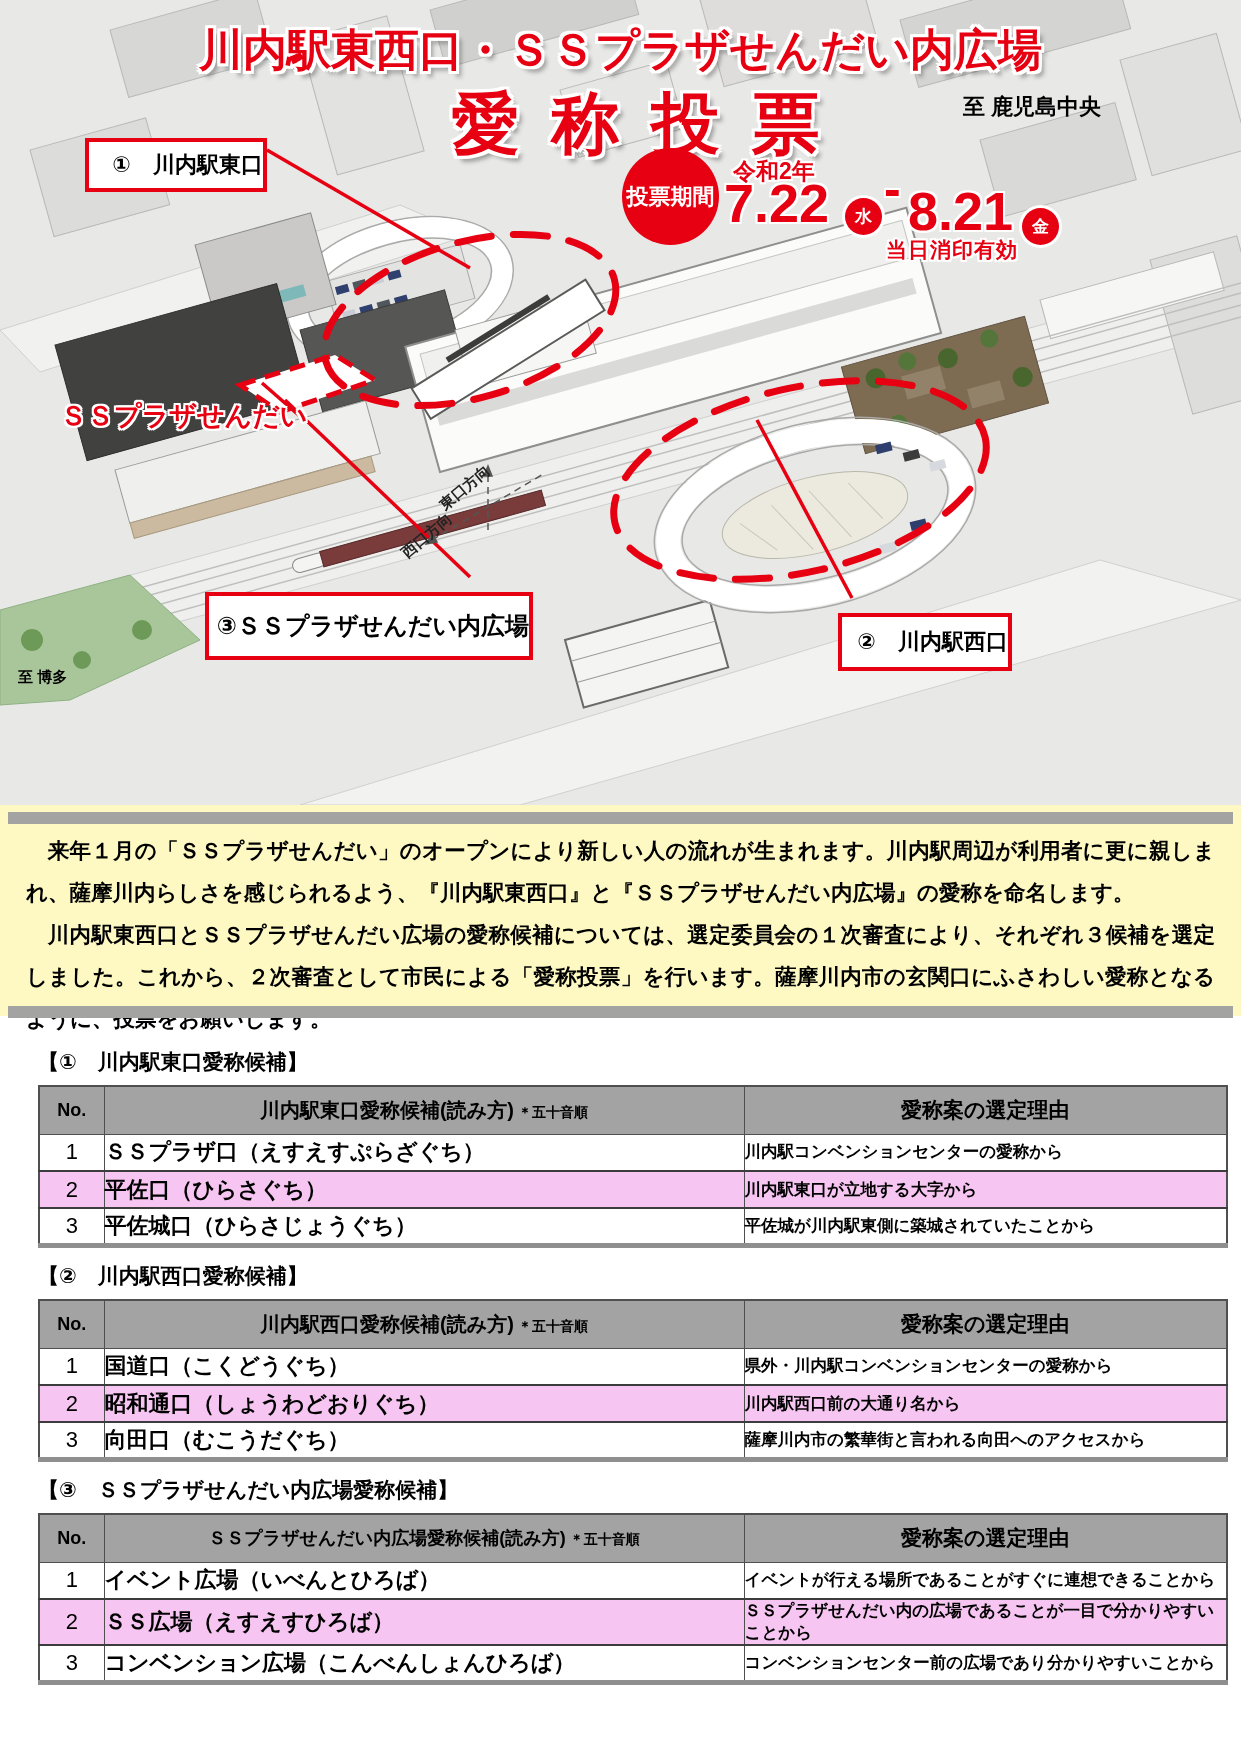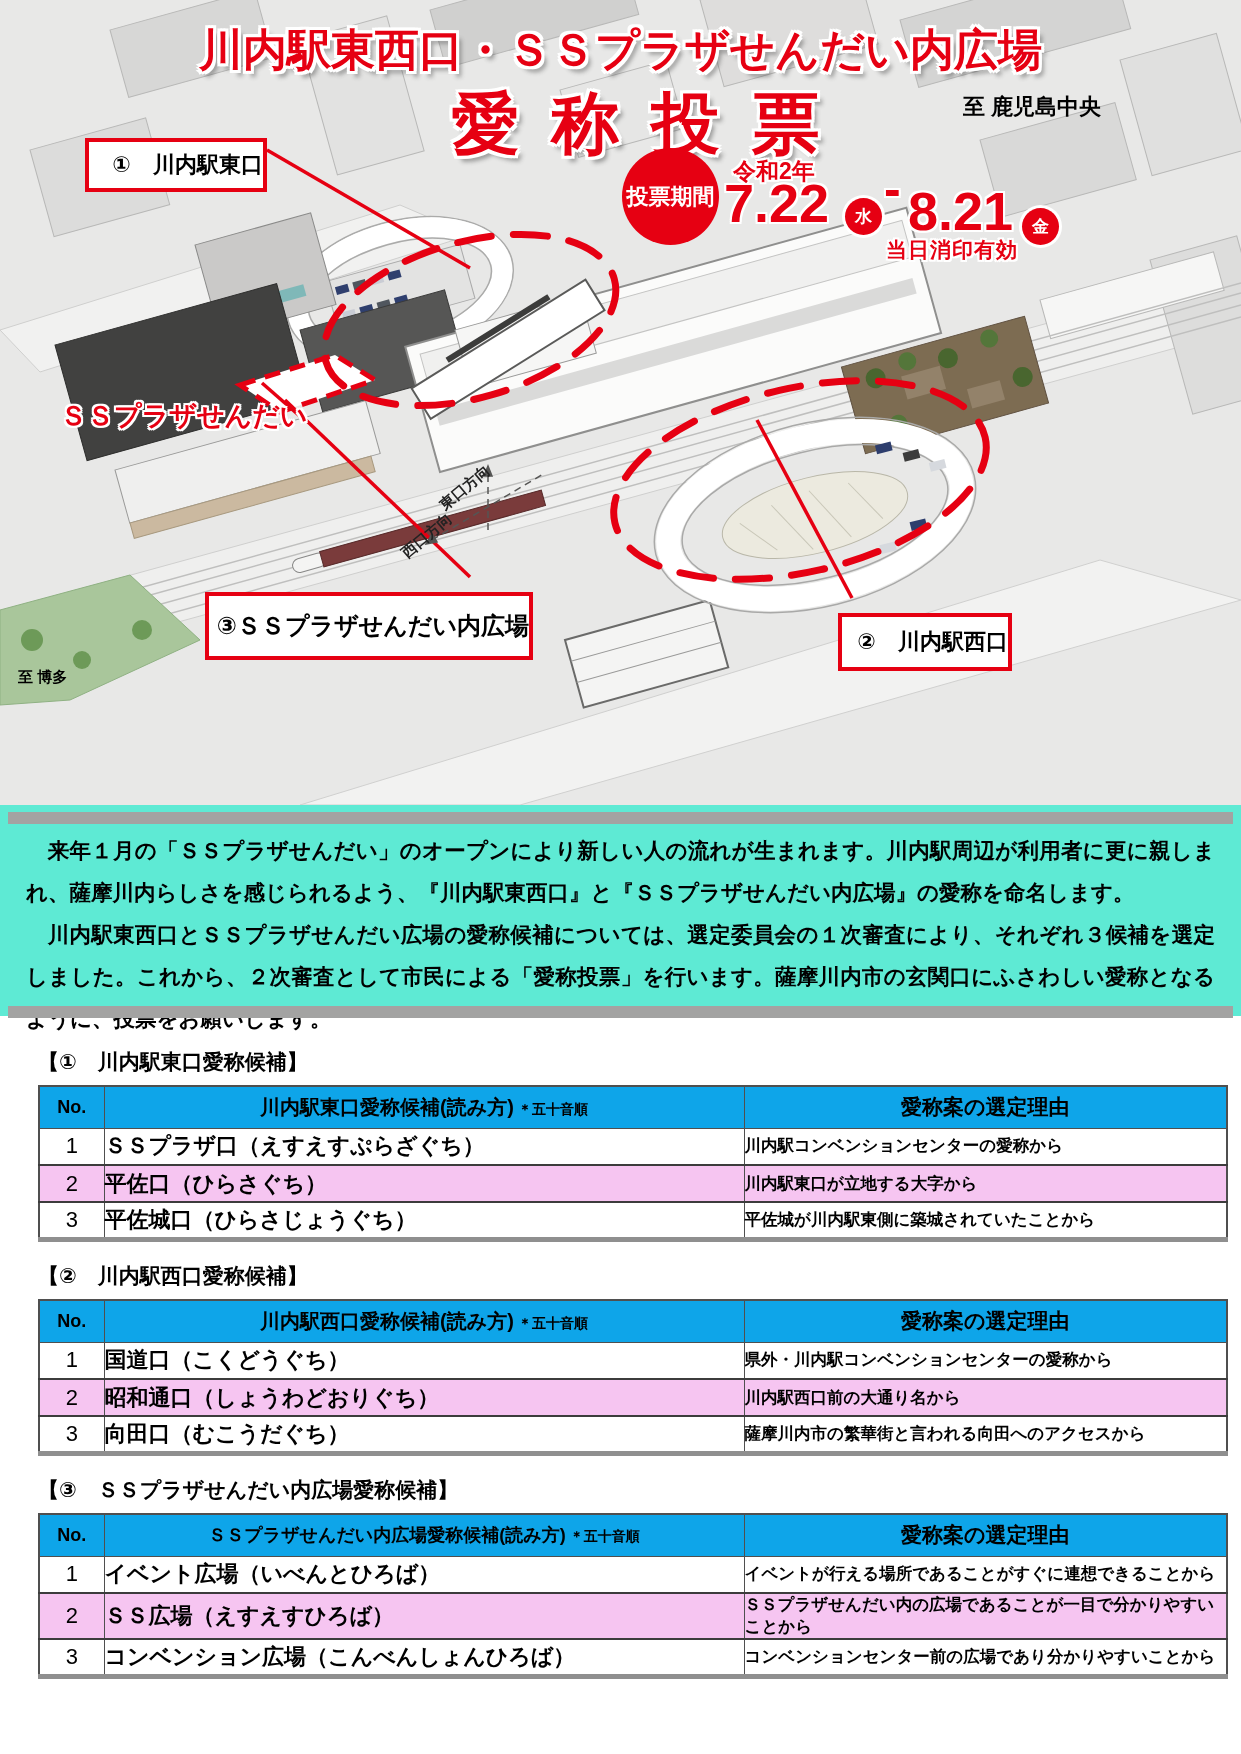--- a/index.html
+++ b/index.html
@@ -5,21 +5,21 @@
   html,body{margin:0;padding:0;background:#fff;}
   .page{position:relative;width:1241px;height:1754px;background:#fff;overflow:hidden;
         font-family:"Liberation Sans","DejaVu Sans",sans-serif;color:#000;}
   .abs{position:absolute;}
   .red{color:#e60012;}
   
   .ow{text-shadow:-3px -3px 0 #fff,0 -3px 0 #fff,3px -3px 0 #fff,-3px 0 0 #fff,
       3px 0 0 #fff,-3px 3px 0 #fff,0 3px 0 #fff,3px 3px 0 #fff,5px 6px 4px rgba(60,60,60,.45);}
   .ow2{text-shadow:-2px -2px 0 #fff,0 -2px 0 #fff,2px -2px 0 #fff,-2px 0 0 #fff,
       2px 0 0 #fff,-2px 2px 0 #fff,0 2px 0 #fff,2px 2px 0 #fff;}
-  .map{position:absolute;left:0;top:0;width:1241px;height:1016px;background:#5eead4;}
+  .map{position:absolute;left:0;top:0;width:1241px;height:1016px;background:#fef9c3;}
   .title1{left:0;top:26px;width:1241px;text-align:center;font-size:44px;font-weight:800;line-height:1.1;}
   .title2{left:15px;top:88px;width:1241px;text-align:center;font-size:68px;font-weight:800;
           letter-spacing:32px;text-indent:32px;line-height:1.05;}
   .badge{left:622px;top:148px;width:97px;height:97px;border-radius:50%;background:#e60012;
          color:#fff;font-size:22px;font-weight:800;display:flex;align-items:center;justify-content:center;}
   .era{left:733px;top:156px;font-size:23px;font-weight:800;}
   .bignum{font-size:54px;font-weight:800;line-height:1;}
   .daycirc{width:37px;height:37px;border-radius:50%;background:#e60012;color:#fff;
            box-shadow:0 0 0 3px #fff;display:flex;align-items:center;justify-content:center;
            font-size:17px;font-weight:800;}
@@ -38,21 +38,21 @@
          font-weight:600;text-align:justify;}
   .intro p{margin:0;}
   .tbl-block{position:absolute;left:30px;width:1188px;padding-left:8px;}
   .tbl-heading{font-size:21px;font-weight:600;margin-bottom:9px;}
   table.cand{border-collapse:collapse;width:1188px;table-layout:fixed;
              border:2px solid #4f4f4f;border-bottom:5px solid #8f8f8f;}
   table.cand col.c-no{width:65px;}
   table.cand col.c-name{width:640px;}
   table.cand col.c-reason{width:483px;}
   table.cand th,table.cand td{border:1.5px solid #4f4f4f;padding:0;vertical-align:middle;}
-  table.cand thead tr{height:42px;background:#0ea5e9;}
+  table.cand thead tr{height:48px;background:#a3a3a3;}
   table.cand tbody tr{height:37px;background:#fff;}
   table.cand tbody tr.pink{background:#f6c5f1;border-top:2.5px solid #3c3c3c;border-bottom:2.5px solid #3c3c3c;}
   th.h-no{font-size:18px;font-weight:600;text-align:center;}
   th.h-name{font-size:20px;font-weight:600;text-align:center;}
   th.h-name .note{font-size:14px;margin-left:4px;}
   th.h-reason{font-size:21px;font-weight:600;text-align:center;}
   td.no{font-size:22px;text-align:center;font-weight:400;}
   td.nm{font-size:22px;font-weight:600;padding-left:16px;}
   td.rs{font-size:16.5px;font-weight:600;padding-left:12px;}
 </style>

